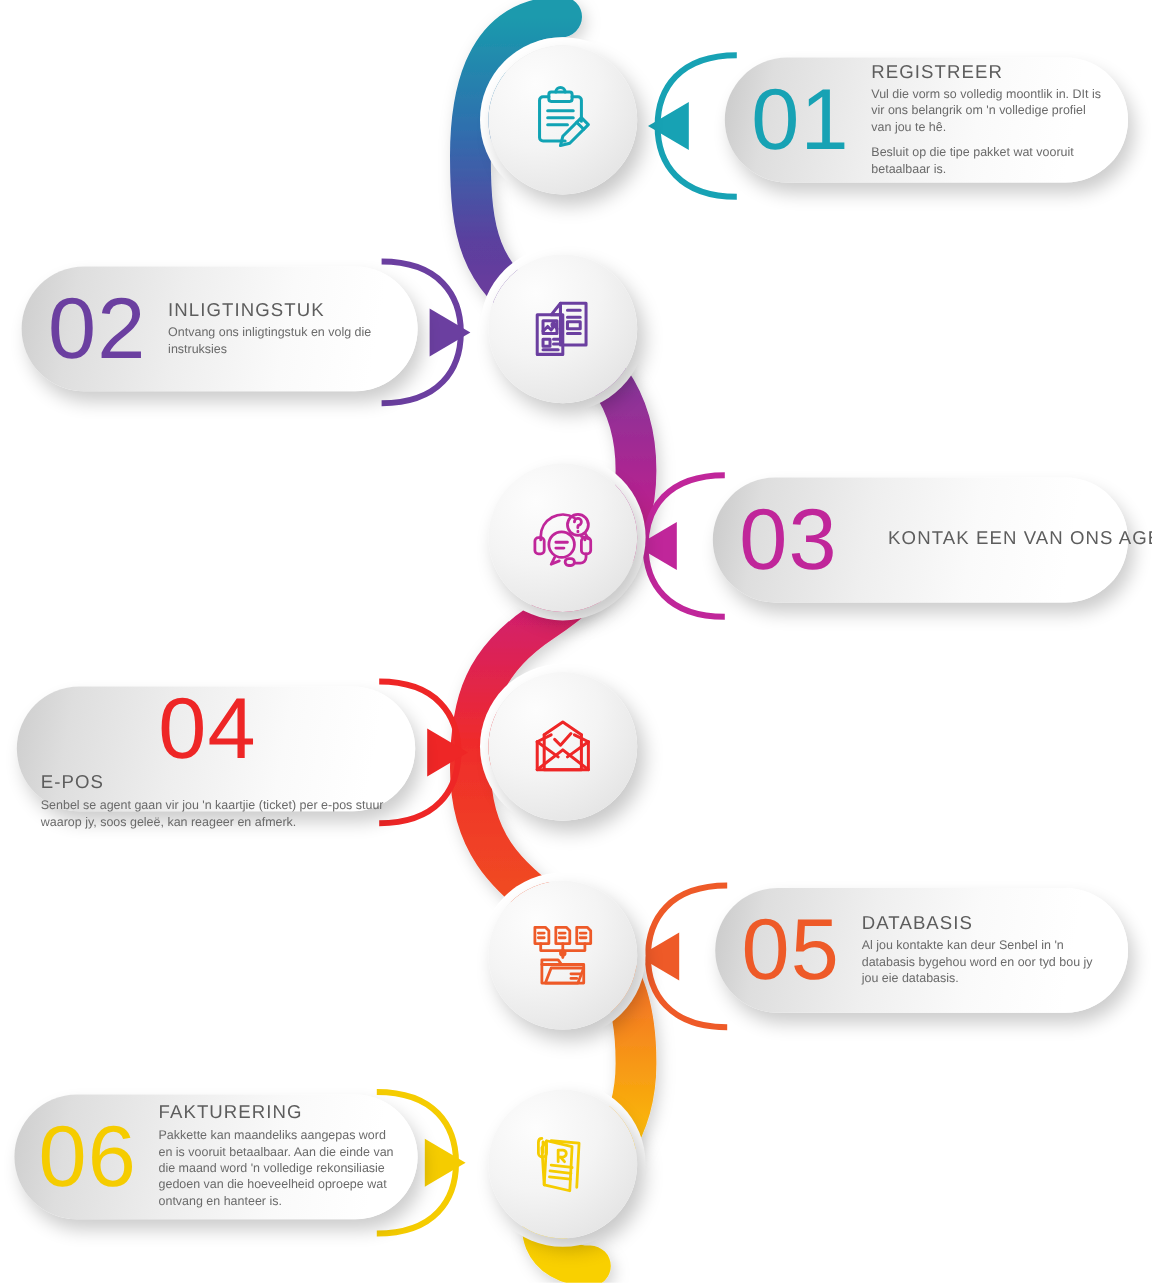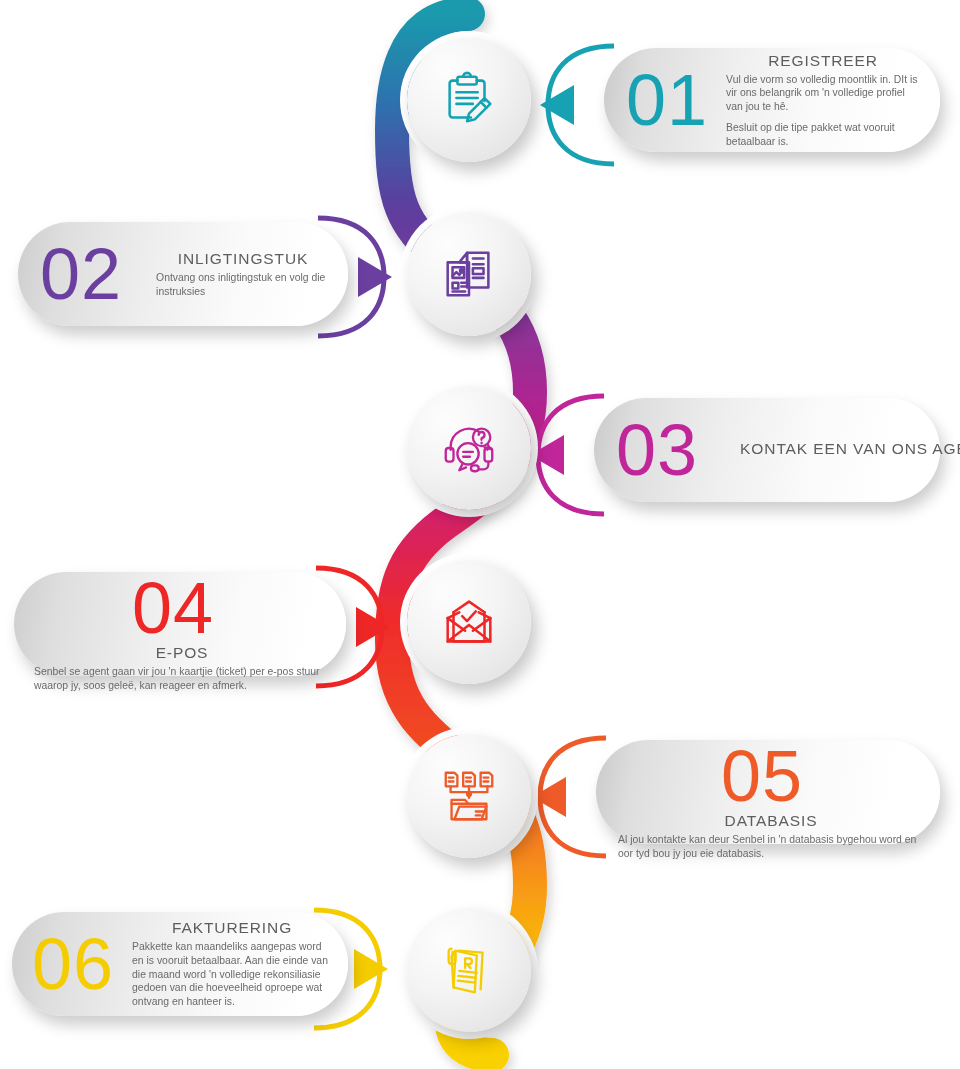--- a/index.html
+++ b/index.html
@@ -49,44 +49,43 @@
     font-family: "Liberation Sans", sans-serif;
   }
   .txt { flex: 1 1 auto; }
   .ttl {
     font-size: 15.5px;
     letter-spacing: 0.9px;
     color: #5d5d5d;
     font-weight: 400;
     margin-bottom: 3px;
     white-space: nowrap;
-    text-align: center;
   }
   .desc {
     font-size: 10.4px;
     line-height: 1.32;
     color: #6a6a6a;
   }
   .desc .p2 { margin-top: 7px; }
 
   
   #card-01 { left: 604px; top: 48px; width: 336px; padding: 0 16px 0 22px; }
   #card-01 .num { color: #17a2b4; margin-right: 18px; }
   #card-01 .txt { padding-right: 4px; }
   
   #card-02 { left: 18px; top: 222px; width: 330px; padding: 0 18px 0 22px; }
-  #card-02 .num { color: #6b3fa0; margin-right: 34px; }
+  #card-02 .num { color: #6b3fa0; margin-right: 18px; }
   
   #card-03 { left: 594px; top: 398px; width: 346px; padding: 0 14px 0 22px; gap: 24px; }
   #card-03 .num { color: #c0269a; margin-right: 18px; }
   
   #card-04 { left: 14px; top: 572px; width: 332px; padding: 0 16px 0 20px; flex-direction: column; }
   #card-04 .num { color: #ee2626; margin-right: 18px; }
   
-  #card-05 { left: 596px; top: 740px; width: 344px; padding: 0 16px 0 22px; flex-direction: column; }
+  #card-05 { left: 596px; top: 740px; width: 344px; padding: 0 16px 0 22px; }
   #card-05 .num { color: #ee5a28; margin-right: 18px; }
   
   #card-06 { left: 12px; top: 912px; width: 336px; padding: 0 16px 0 20px; }
   #card-06 .num { color: #f5cc00; margin-right: 18px; }
 
   
   .conn { position: absolute; z-index: 3; }
 </style>
 </head>
 <body>

